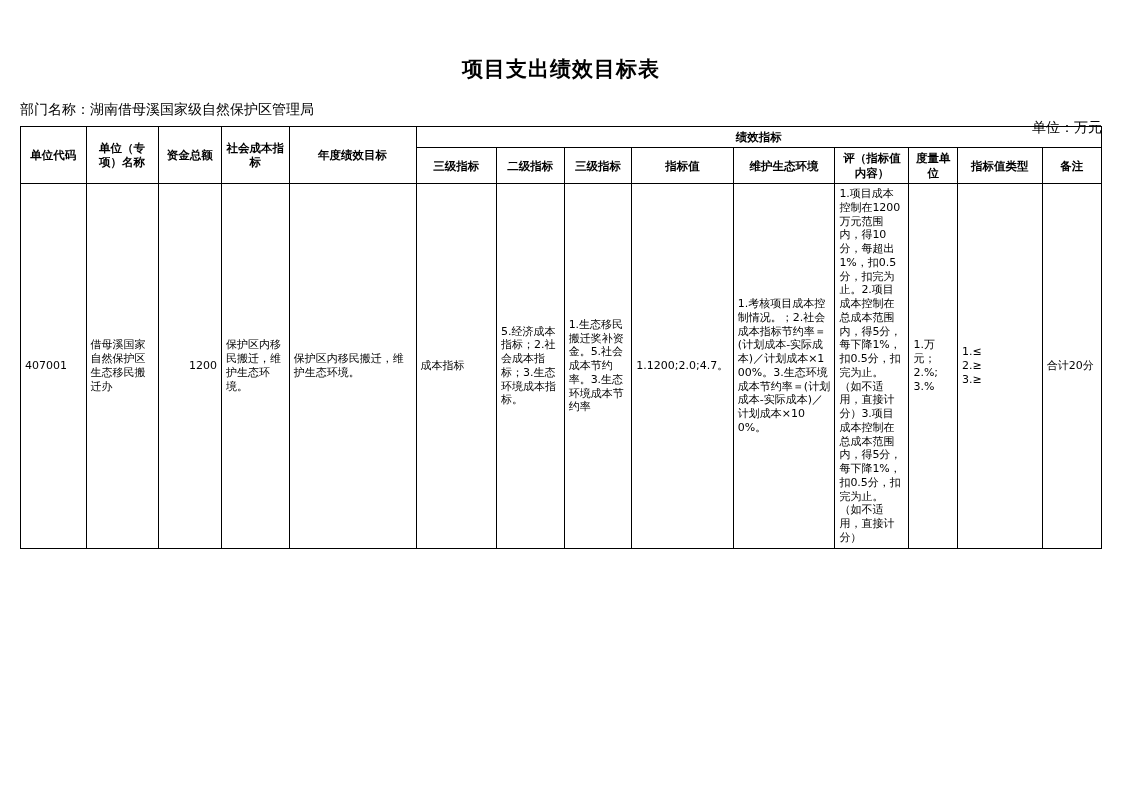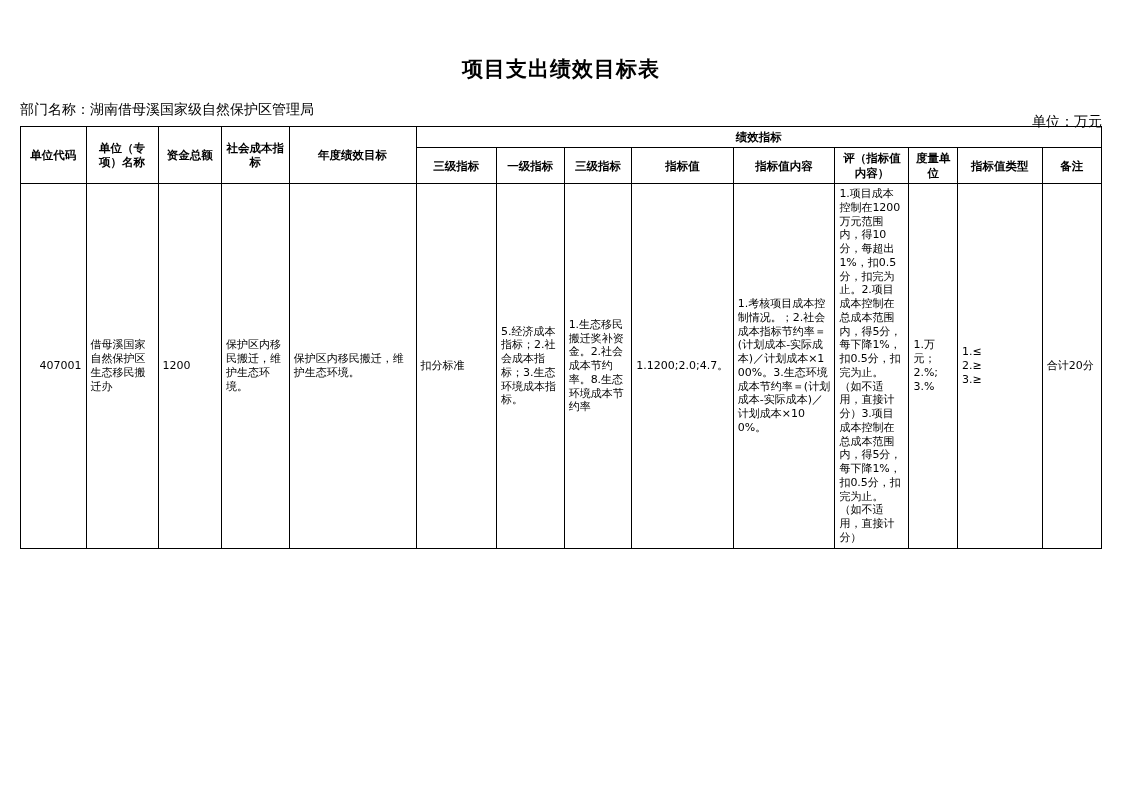--- a/index.html
+++ b/index.html
@@ -42,21 +42,21 @@
   }
   .meta-left {
     position: absolute;
     left: 0;
     top: 0;
     white-space: nowrap;
   }
   .meta-right {
     position: absolute;
     right: 0;
-    top: 12px;
+    top: 18px;
     white-space: nowrap;
   }
   table.sheet {
     position: absolute;
     left: 20px;
     top: 126px;
     width: 1082px;
     border-collapse: collapse;
     table-layout: fixed;
   }
@@ -75,25 +75,25 @@
   }
   td.body-cell {
     vertical-align: top;
     font-size: 10.5px;
     line-height: 1.3;
   }
   td.v-center {
     vertical-align: middle;
   }
   td.num {
-    text-align: left;
+    text-align: right;
     vertical-align: middle;
   }
   td.center {
-    text-align: right;
+    text-align: left;
     vertical-align: middle;
   }
   .tall {
     height: 355px;
   }
 </style>
 </head>
 <body>
 
 <div class="page">
@@ -126,40 +126,40 @@
       <tr>
         <th rowspan="2">单位代码</th>
         <th rowspan="2">单位（专项）名称</th>
         <th rowspan="2">资金总额</th>
         <th rowspan="2">社会成本指标</th>
         <th rowspan="2">年度绩效目标</th>
         <th colspan="9">绩效指标</th>
       </tr>
       <tr>
         <th>三级指标</th>
-        <th>一级指标</th>
+        <th>二级指标</th>
         <th>三级指标</th>
         <th>指标值</th>
-        <th>指标值内容</th>
+        <th>维护生态环境</th>
         <th>评（指标值内容）</th>
         <th>度量单位</th>
         <th>指标值类型</th>
         <th>备注</th>
       </tr>
     </thead>
     <tbody>
       <tr class="tall">
         <td class="center">407001</td>
         <td class="body-cell v-center">借母溪国家自然保护区生态移民搬迁办</td>
         <td class="num">1200</td>
         <td class="body-cell v-center">保护区内移民搬迁，维护生态环境。</td>
         <td class="body-cell v-center">保护区内移民搬迁，维护生态环境。</td>
-        <td class="body-cell v-center">扣分标准</td>
+        <td class="body-cell v-center">成本指标</td>
         <td class="body-cell v-center">5.经济成本指标；2.社会成本指标；3.生态环境成本指标。</td>
-        <td class="body-cell v-center">1.生态移民搬迁奖补资金。2.社会成本节约率。8.生态环境成本节约率</td>
+        <td class="body-cell v-center">1.生态移民搬迁奖补资金。5.社会成本节约率。3.生态环境成本节约率</td>
         <td class="body-cell v-center">1.1200;2.0;4.7。</td>
         <td class="body-cell v-center">1.考核项目成本控制情况。；2.社会成本指标节约率＝(计划成本-实际成本)／计划成本×100%。3.生态环境成本节约率＝(计划成本-实际成本)／计划成本×100%。</td>
         <td class="body-cell">1.项目成本控制在1200万元范围内，得10分，每超出1%，扣0.5分，扣完为止。2.项目成本控制在总成本范围内，得5分，每下降1%，扣0.5分，扣完为止。（如不适用，直接计分）3.项目成本控制在总成本范围内，得5分，每下降1%，扣0.5分，扣完为止。（如不适用，直接计分）</td>
         <td class="body-cell v-center">1.万元；2.%;3.%</td>
         <td class="body-cell v-center" style="white-space:pre-line">1.≤
 2.≥
 3.≥</td>
         <td class="body-cell v-center">合计20分</td>
       </tr>
     </tbody>

